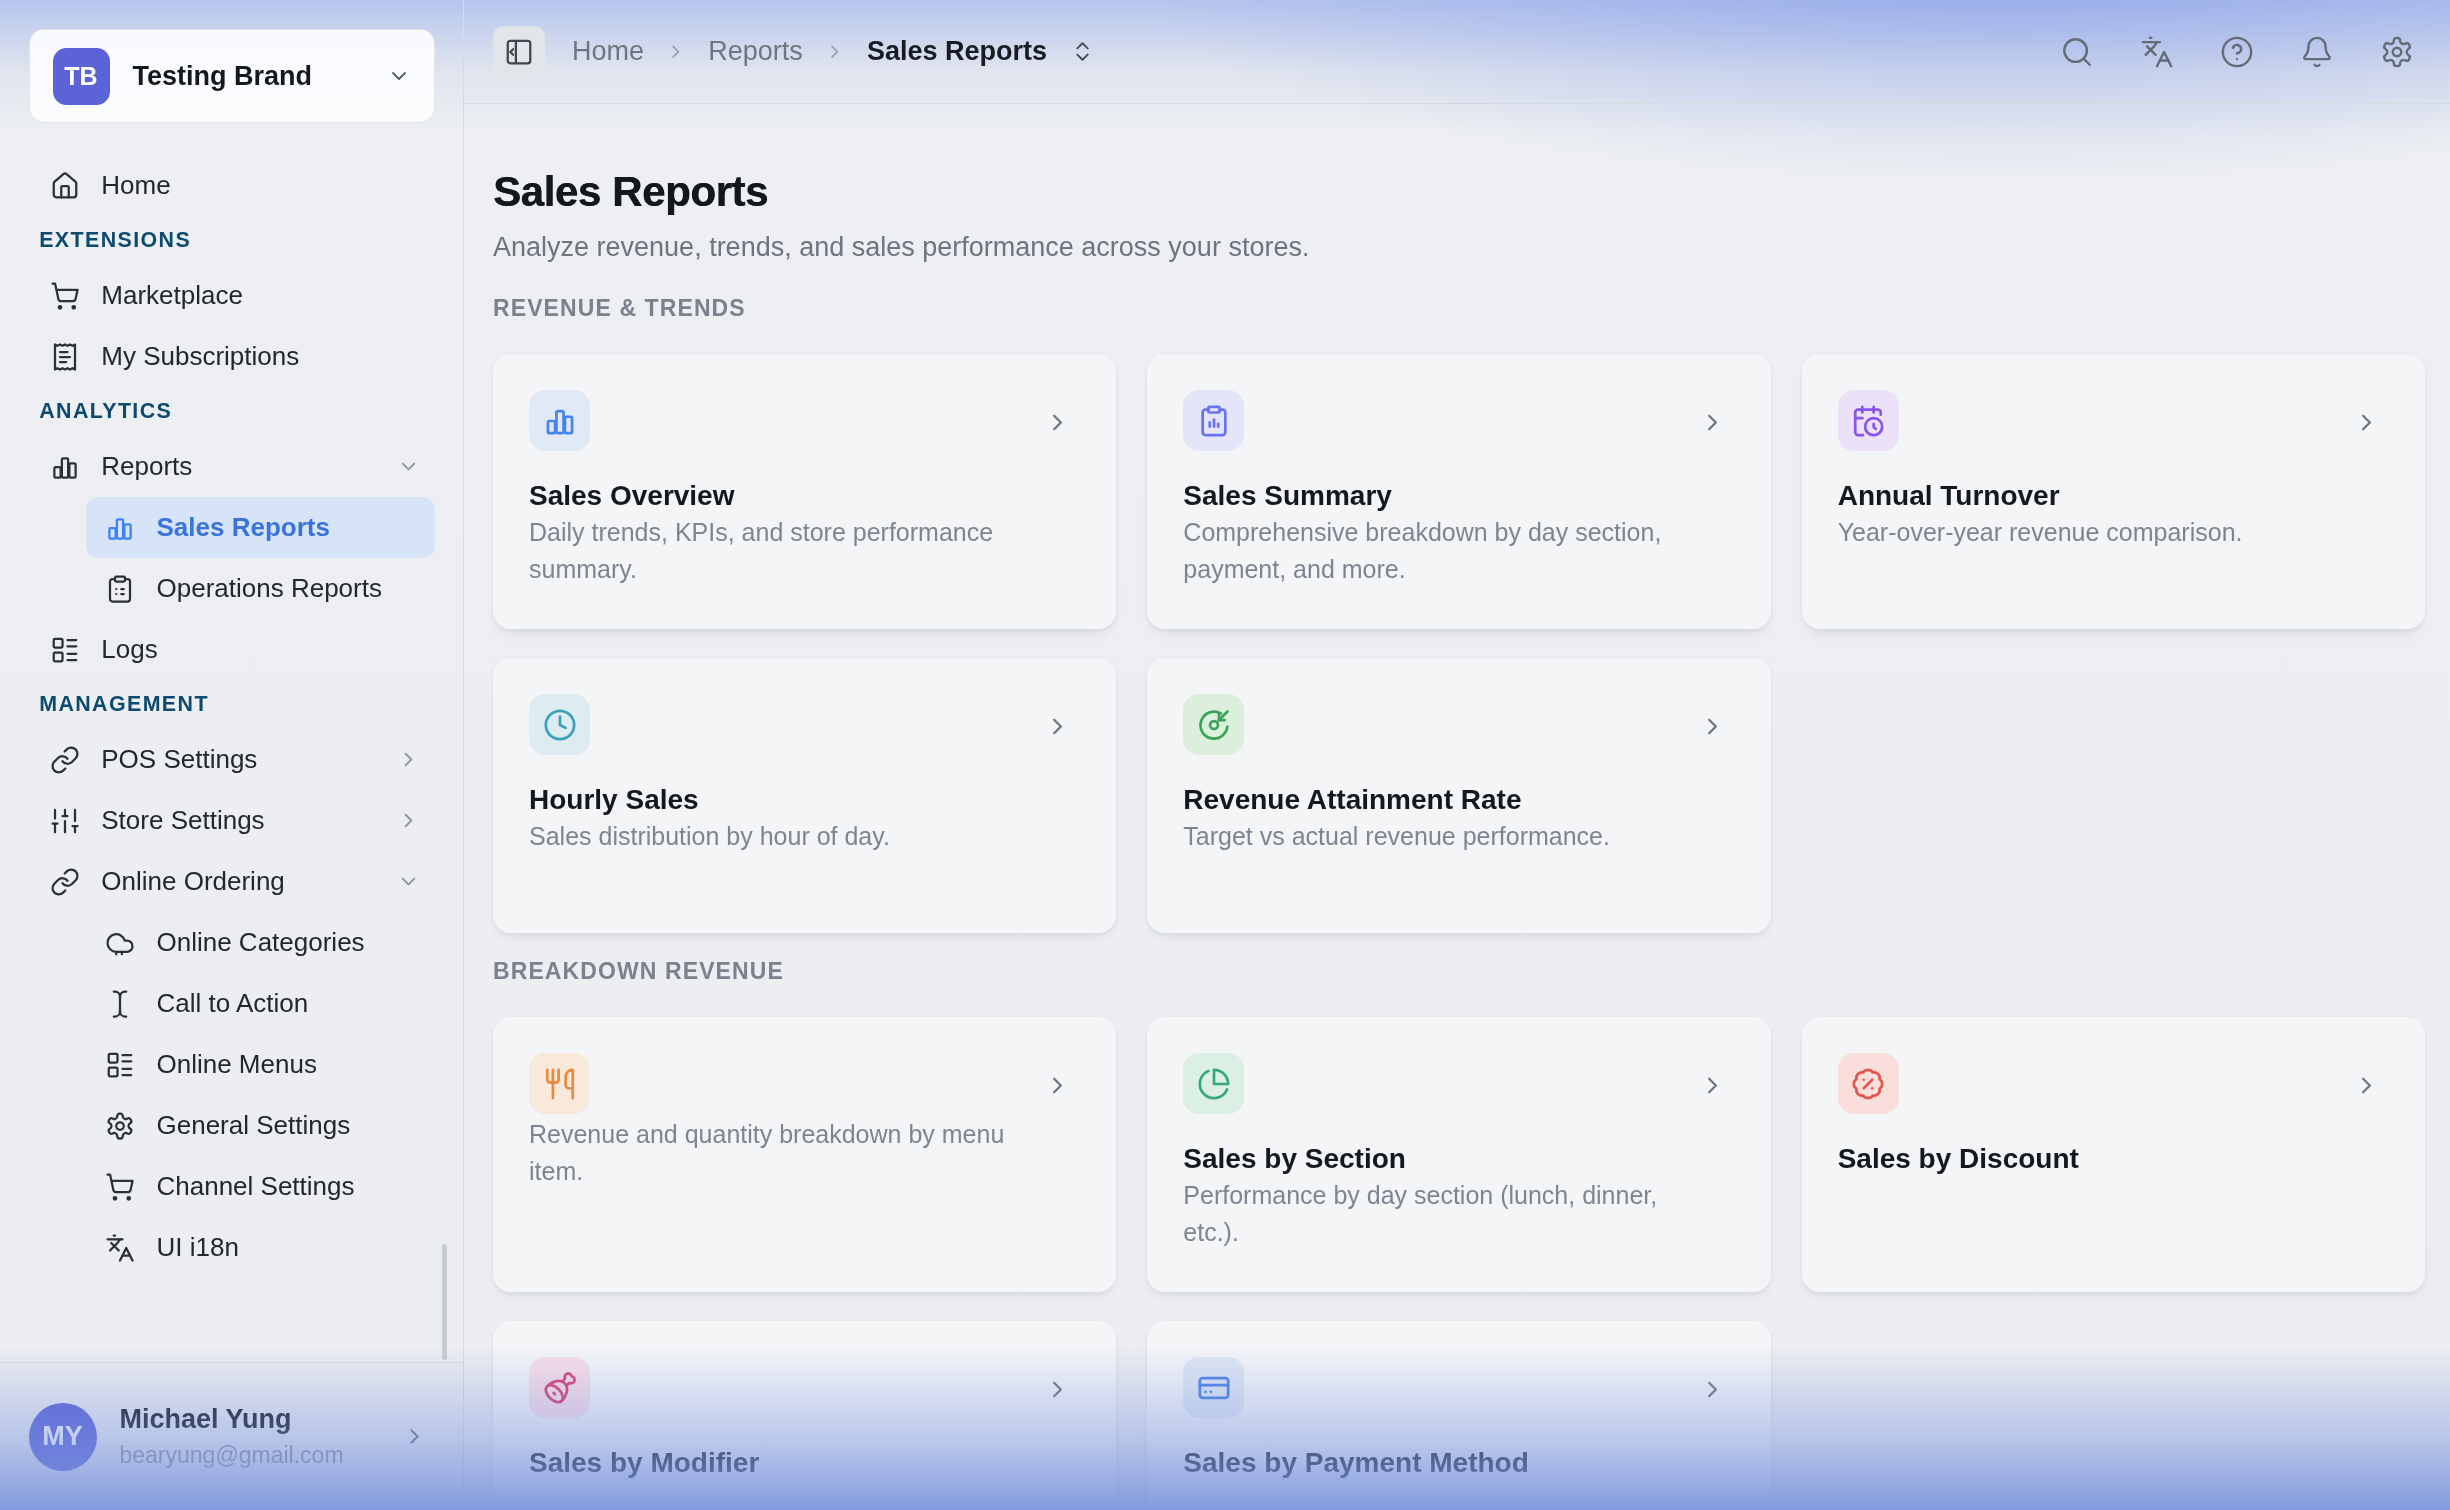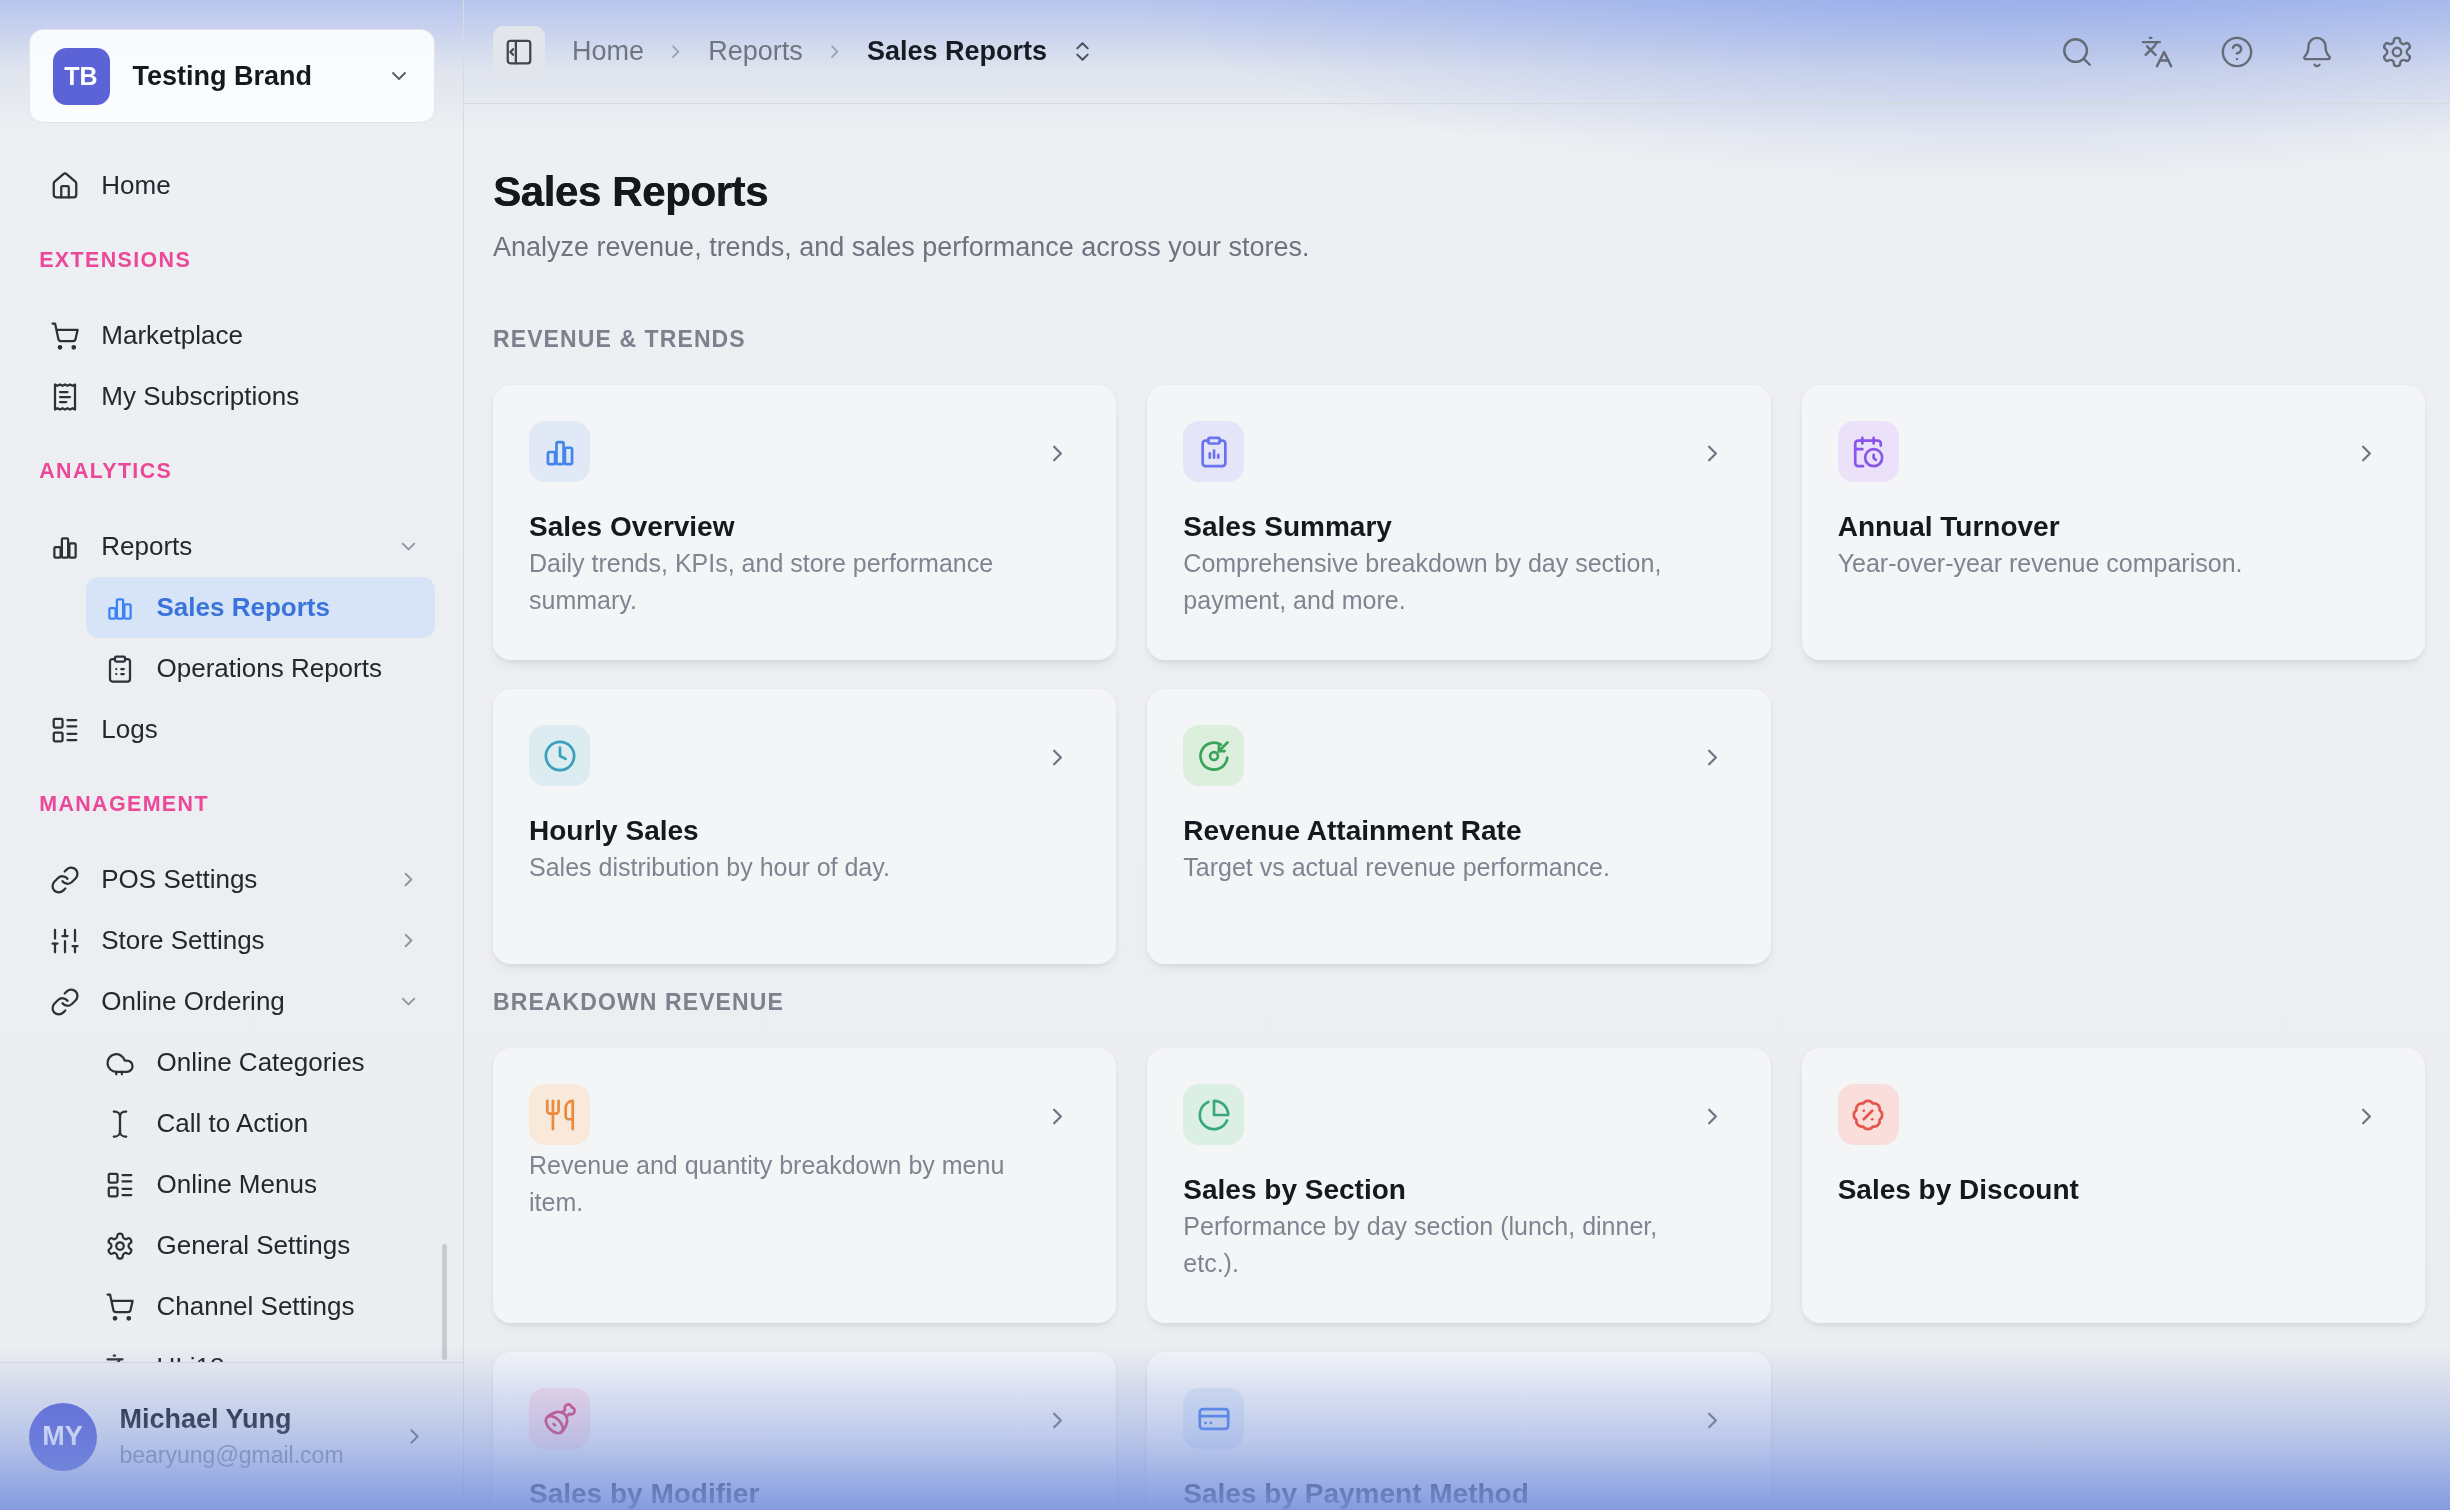--- a/index.html
+++ b/index.html
@@ -17,21 +17,21 @@
   .sidebar { width:464px; flex:0 0 464px; border-right:1.8px solid #d7dade; display:flex; flex-direction:column; position:relative; }
   .brand-card { margin:29px 28.5px 0 28.5px; height:94px; background:rgba(252,253,255,0.92); border:1.8px solid #e2e4ea; border-radius:14.3px;
     display:flex; align-items:center; gap:23px; padding:0 23px; cursor:pointer; }
   .brand-avatar { width:57px; height:57px; border-radius:13.4px; background:#5b63d6; color:#fff; font-size:25px; font-weight:700;
     display:flex; align-items:center; justify-content:center; flex:0 0 57px; }
   .brand-name { flex:1; font-size:27px; font-weight:700; color:#15181d; }
   .icon { display:inline-flex; align-items:center; justify-content:center; }
   .icon svg { display:block; }
 
   .nav { flex:1; overflow:hidden; padding:32px 28.5px 0 28.5px; }
-  .nav-label { margin:33px 0; padding-left:10.7px; height:23px; line-height:23px; font-size:21.4px; font-weight:700; letter-spacing:1.4px; color:#ec4899; }
+  .nav-label { margin:13px 0; padding-left:10.7px; height:23px; line-height:23px; font-size:21.4px; font-weight:700; letter-spacing:1.4px; color:#0c4a6e; }
   .nav-item { height:61px; display:flex; align-items:center; gap:21.4px; padding:0 5.3px 0 21.4px; border-radius:12.5px; font-size:26px; color:#23272e; cursor:pointer; }
   .nav-item .nico { color:#2c3138; }
   .nav-item .trail { margin-left:auto; margin-right:9px; color:#8f96a1; }
   .nav-item.indent { margin-left:57px; padding-left:19.6px; }
   .nav-item.active { background:#d7e4f7; color:#3a74da; font-weight:700; }
   .nav-item.active .nico { color:#3b82f6; }
   .scroll-thumb { position:absolute; right:16px; top:1244px; width:5.3px; height:116px; border-radius:2.7px; background:#c7cbd2; }
 
   .side-footer { border-top:1.8px solid #d7dade; height:148px; padding:0 28.5px; display:flex; align-items:center; gap:23px; cursor:pointer; }
   .user-avatar { width:68px; height:68px; border-radius:50%; background:#5b63d6; color:#fff; font-size:27px; font-weight:700;
@@ -50,21 +50,21 @@
   .crumb-sep { color:#9aa1ab; display:inline-flex; }
   .crumb.current { color:#181c22; font-weight:700; cursor:default; }
   .crumb-selector { color:#4c525c; display:inline-flex; margin-left:1.8px; cursor:pointer; }
   .top-actions { margin-left:auto; display:flex; align-items:center; gap:46px; }
   .top-actions .abtn { color:#646b76; cursor:pointer; display:inline-flex; }
 
   .content { flex:1; overflow:hidden; padding:65px 25px 0 29px; }
   .page-title { font-size:42px; line-height:46px; font-weight:700; color:#14171c; letter-spacing:-0.4px;
     text-shadow:0.5px 0 0 #14171c; }
   .page-sub { margin-top:16px; font-size:27px; line-height:32px; color:#6d7480; }
-  .sec-label { margin-top:63px; font-size:23px; line-height:27px; font-weight:700; letter-spacing:1.1px; color:#7b828d; }
+  .sec-label { margin-top:32px; font-size:23px; line-height:27px; font-weight:700; letter-spacing:1.1px; color:#7b828d; }
   .sec-label.second { margin-top:25px; }
   .grid { margin-top:32px; display:grid; grid-template-columns:repeat(3,1fr); gap:29px 31px; }
   .card { position:relative; height:275px; background:#f4f5f7; border-radius:18px; padding:36px; cursor:pointer;
     box-shadow:0 7.1px 14.3px -7.1px rgba(24,39,75,0.12), 0 1.8px 4.5px rgba(24,39,75,0.05); }
   .tile { width:61px; height:61px; border-radius:16px; display:flex; align-items:center; justify-content:center; }
   .card-chevron { position:absolute; top:55px; right:45px; color:#6e7582; }
   .card-title { margin-top:28.5px; font-size:28px; font-weight:700; color:#15191f; }
   .card-desc { margin-top:2px; font-size:25px; line-height:37px; color:#7e8591; padding-right:25px; }
 
   .bottom-glow { position:absolute; left:0; right:0; bottom:0; height:165px; pointer-events:none; z-index:40;

